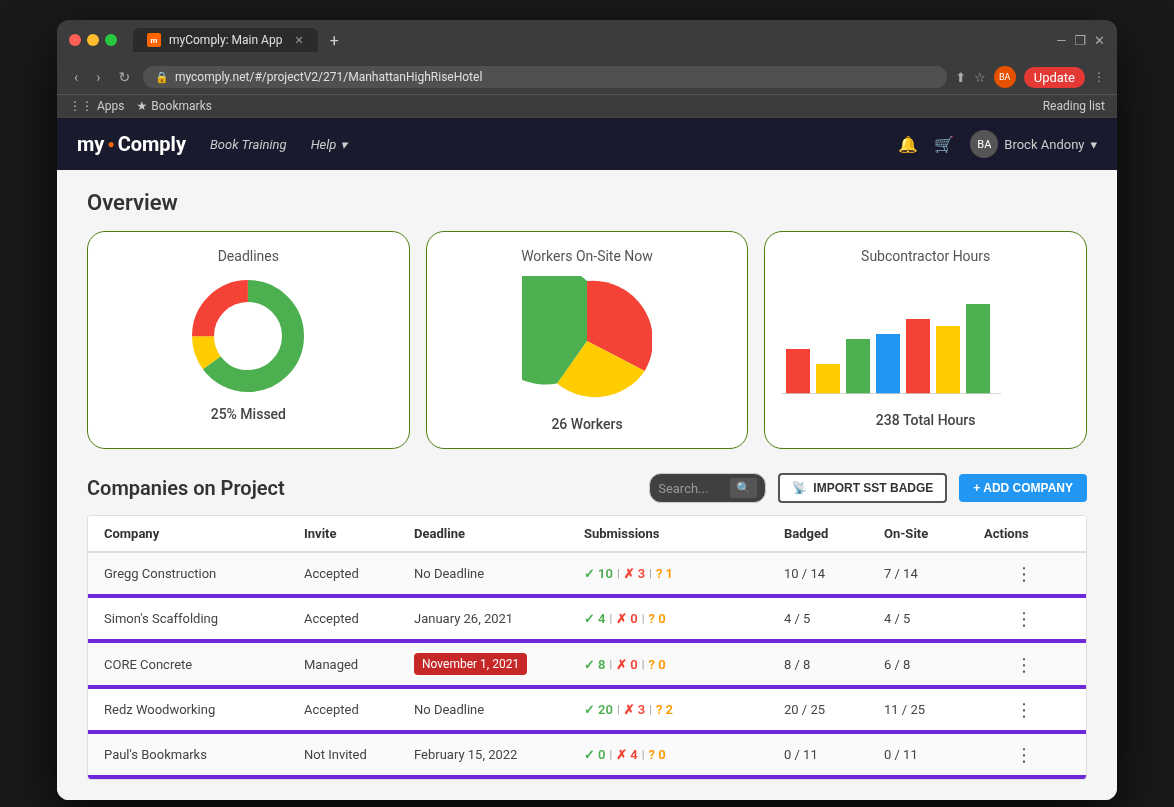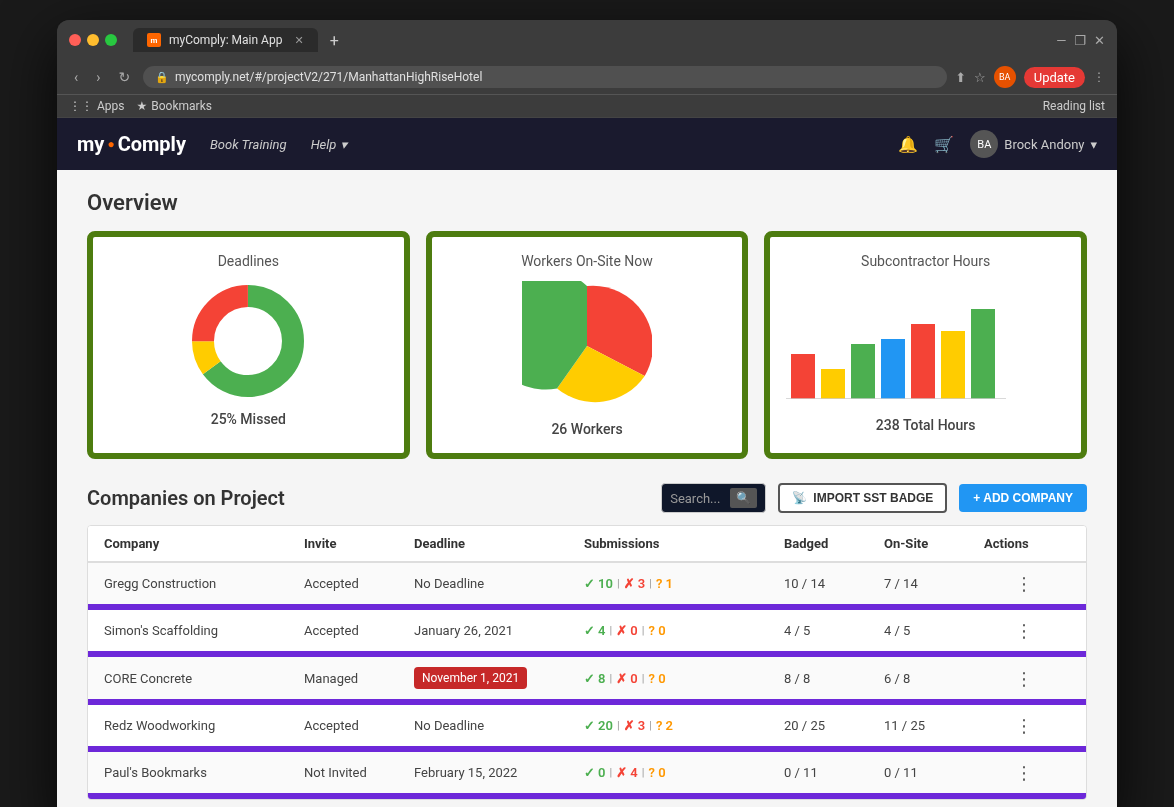--- a/index.html
+++ b/index.html
@@ -228,22 +228,22 @@
     
     .charts-row {
       display: flex;
       gap: 16px;
       margin-bottom: 24px;
     }
 
     .chart-card {
       flex: 1;
       background: white;
-      border-radius: 8px;
-      border: 6px solid #4d7c0f;
+      border-radius: 18px;
+      border: 1px solid #4d7c0f;
       padding: 16px;
       display: flex;
       flex-direction: column;
       align-items: center;
     }
 
     .chart-title {
       font-size: 14px;
       color: #555;
       margin-bottom: 12px;
@@ -282,24 +282,24 @@
     .companies-title {
       font-size: 20px;
       font-weight: 600;
       color: #333;
     }
 
     .search-box {
       display: flex;
       align-items: center;
       border: 1px solid #ccc;
-      border-radius: 4px;
-      background: #0f172a;
+      border-radius: 12px;
+      background: #404040;
       padding: 4px 8px;
-      gap: 10px;
+      gap: 22px;
       font-size: 13px;
       color: #999;
       margin-left: auto;
     }
 
     .search-icon-btn {
       background: #555;
       color: white;
       border: none;
       padding: 3px 6px;
@@ -356,21 +356,21 @@
     .table-header-cell {
       font-size: 13px;
       font-weight: 700;
       color: #333;
     }
 
     .table-row {
       display: grid;
       grid-template-columns: 200px 110px 170px 200px 100px 100px 80px;
       padding: 10px 16px;
-      border-bottom: 6px solid #6d28d9;
+      border-bottom: 4px solid #6d28d9;
       align-items: center;
     }
 
     .table-row:nth-child(even) {
       background: #fafafa;
     }
 
     .table-cell {
       font-size: 13px;
       color: #444;

